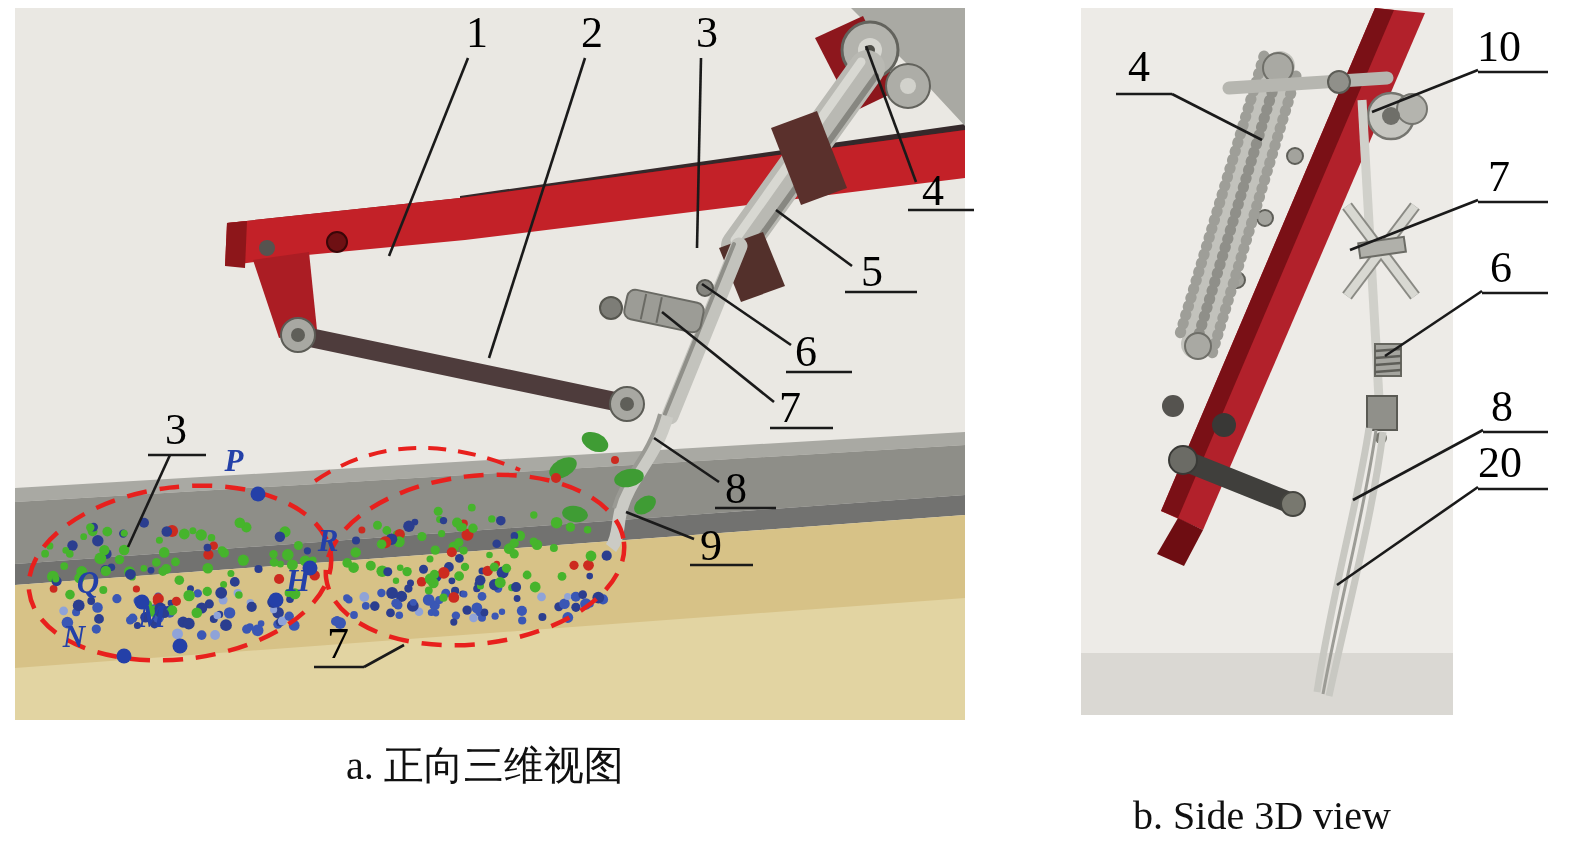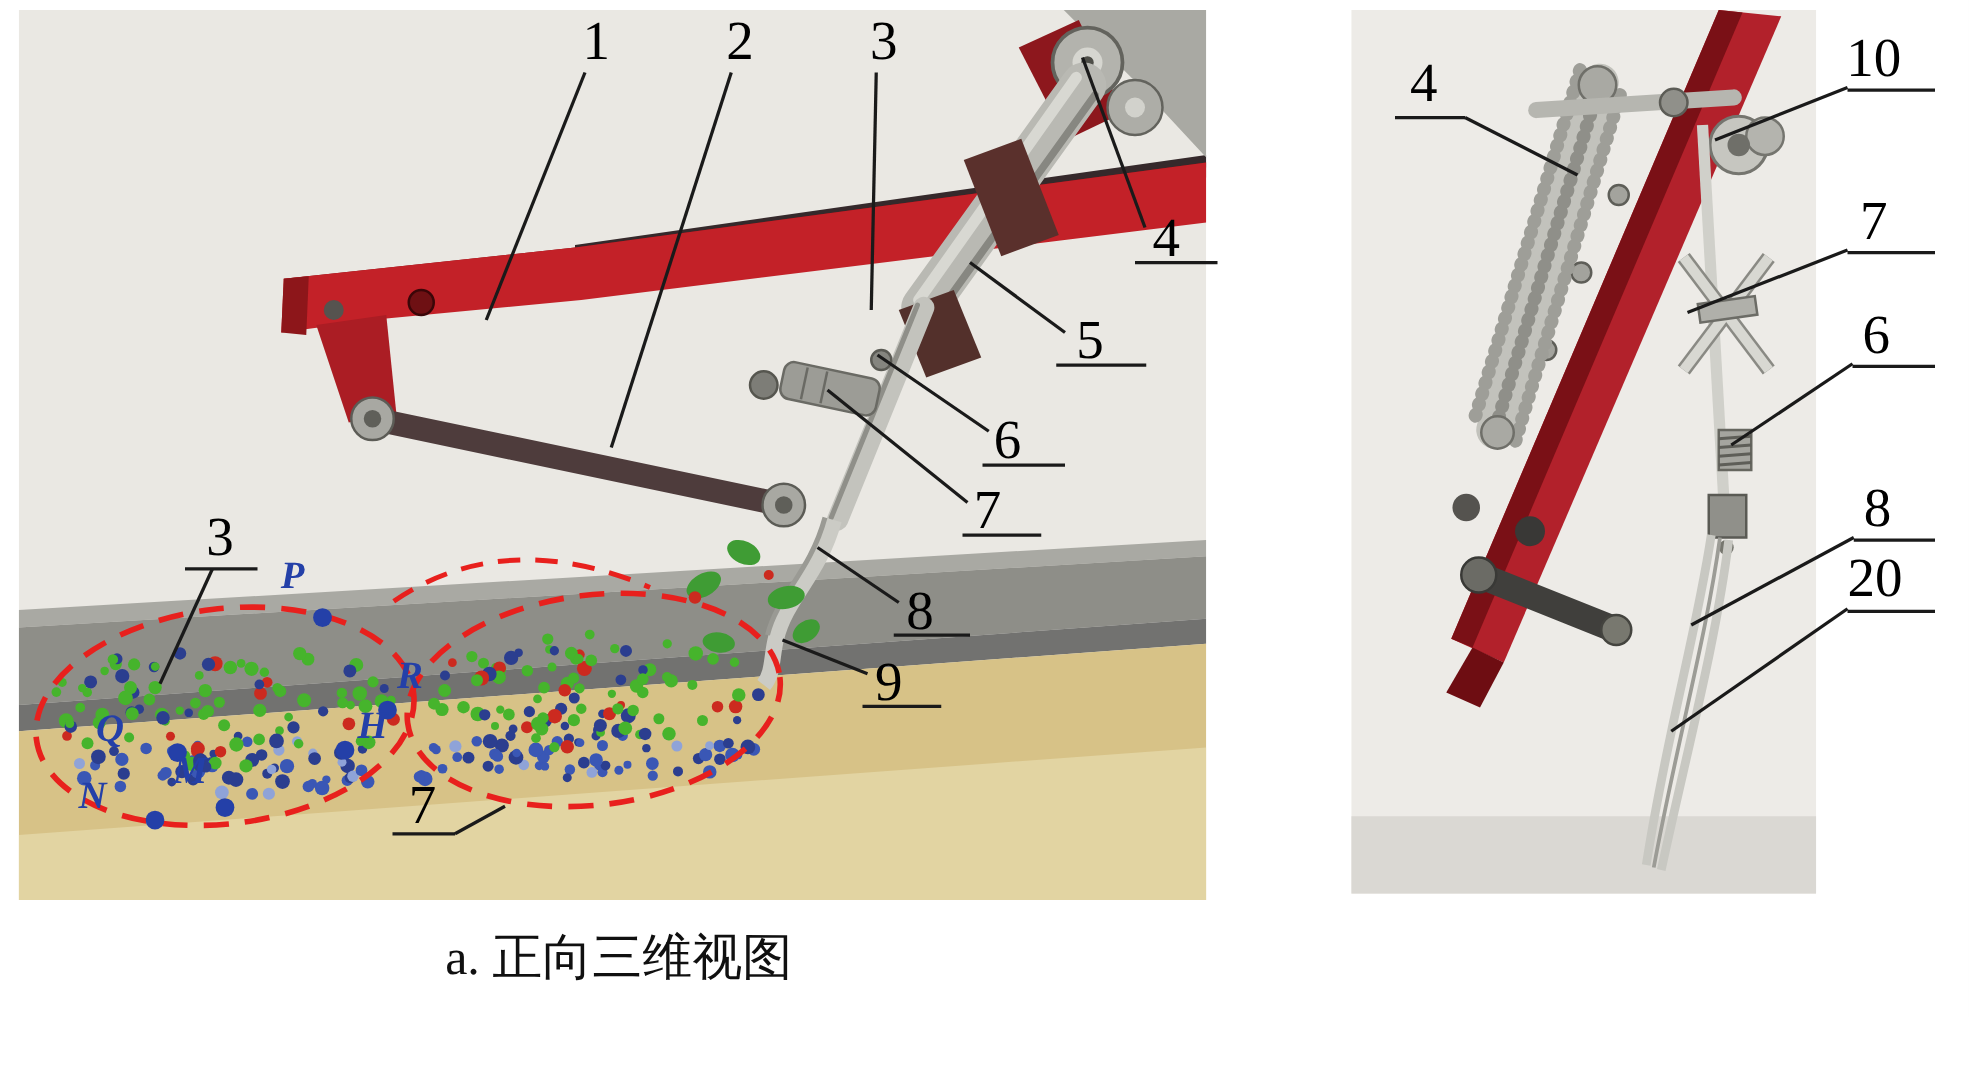--- a/index.html
+++ b/index.html
@@ -552,15 +552,16 @@
   <div class="callout" style="left:1502px;top:407px">8</div>
   <div class="callout" style="left:1500px;top:463px">20</div>
 
   <div class="point-label" style="left:234px;top:460px">P</div>
   <div class="point-label" style="left:328px;top:540px">R</div>
   <div class="point-label" style="left:88px;top:582px">Q</div>
   <div class="point-label" style="left:298px;top:580px">H</div>
   <div class="point-label" style="left:152px;top:616px">M</div>
   <div class="point-label" style="left:74px;top:636px">N</div>
 
-  <div class="caption" style="left:495px;top:742px">a. 正向三维视图</div>
+  <div class="caption" style="left:485px;top:742px">a. 正向三维视图</div>
+  <div class="caption" style="left:1262px;top:792px">b. Side 3D view</div>
 
 </div>
 
 </body></html>

